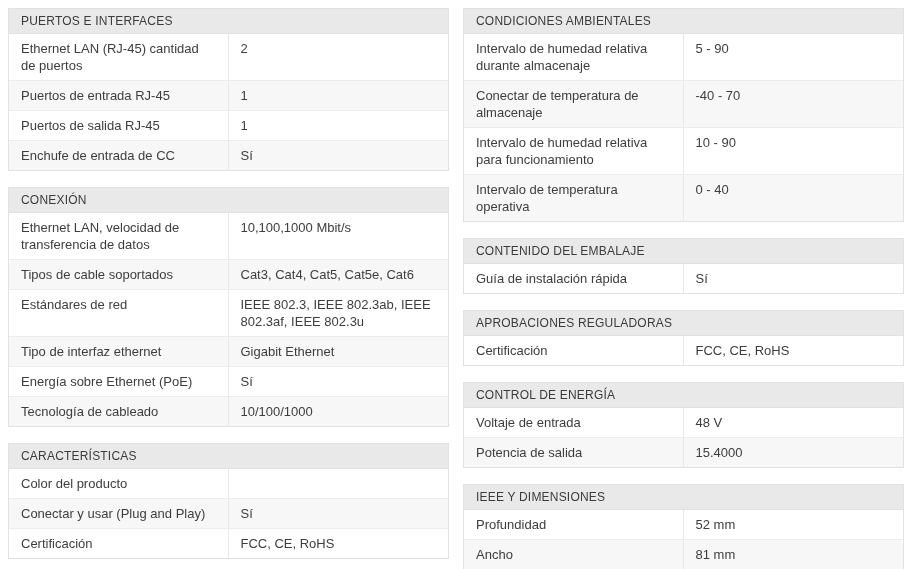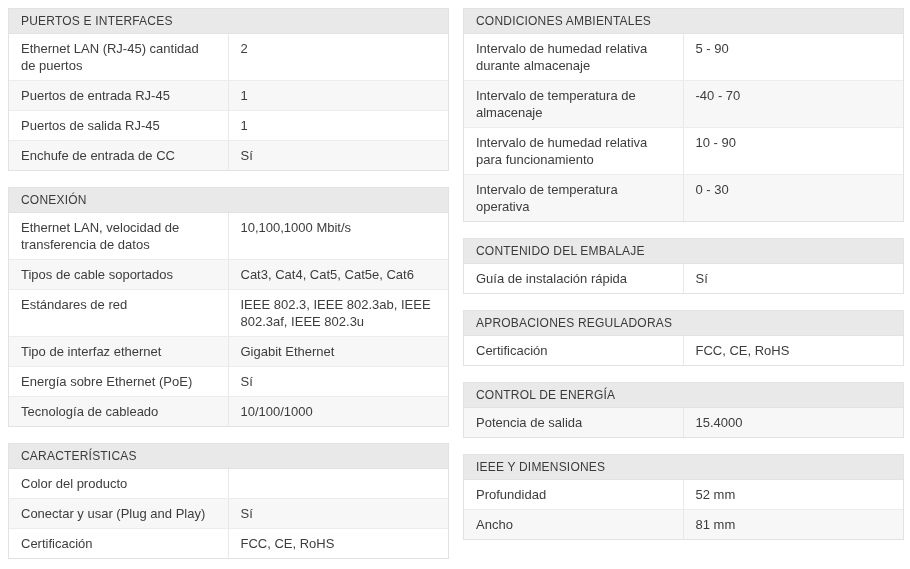--- a/index.html
+++ b/index.html
@@ -145,32 +145,32 @@
   <div class="col" id="col-right">
   <section class="section">
     <div class="section-header">CONDICIONES AMBIENTALES</div>
     <div class="rows">
   <div class="row">
     <div class="cell label">Intervalo de humedad relativa durante almacenaje</div>
     <div class="cell value">5 - 90</div>
   </div>
 
   <div class="row alt">
-    <div class="cell label">Intervalo de temperatura de almacenaje</div>
+    <div class="cell label">Conectar de temperatura de almacenaje</div>
     <div class="cell value">-40 - 70</div>
   </div>
 
   <div class="row">
     <div class="cell label">Intervalo de humedad relativa para funcionamiento</div>
     <div class="cell value">10 - 90</div>
   </div>
 
   <div class="row alt">
     <div class="cell label">Intervalo de temperatura operativa</div>
-    <div class="cell value">0 - 30</div>
+    <div class="cell value">0 - 40</div>
   </div>
 </div>
   </section>
 
   <section class="section">
     <div class="section-header">CONTENIDO DEL EMBALAJE</div>
     <div class="rows">
   <div class="row">
     <div class="cell label">Guía de instalación rápida</div>
     <div class="cell value">Sí</div>
@@ -184,20 +184,24 @@
   <div class="row">
     <div class="cell label">Certificación</div>
     <div class="cell value">FCC, CE, RoHS</div>
   </div>
 </div>
   </section>
 
   <section class="section">
     <div class="section-header">CONTROL DE ENERGÍA</div>
     <div class="rows">
+  <div class="row">
+    <div class="cell label">Voltaje de entrada</div>
+    <div class="cell value">48 V</div>
+  </div>
 
   <div class="row alt">
     <div class="cell label">Potencia de salida</div>
     <div class="cell value">15.4000</div>
   </div>
 </div>
   </section>
 
   <section class="section">
     <div class="section-header">IEEE Y DIMENSIONES</div>

